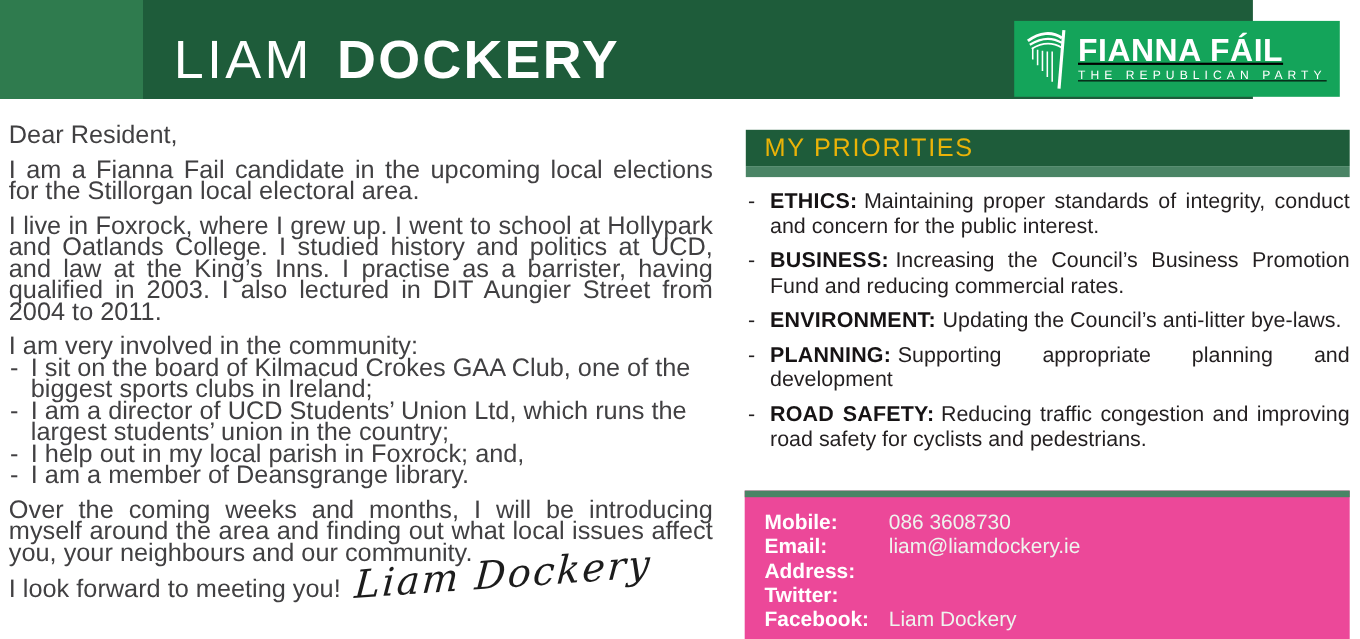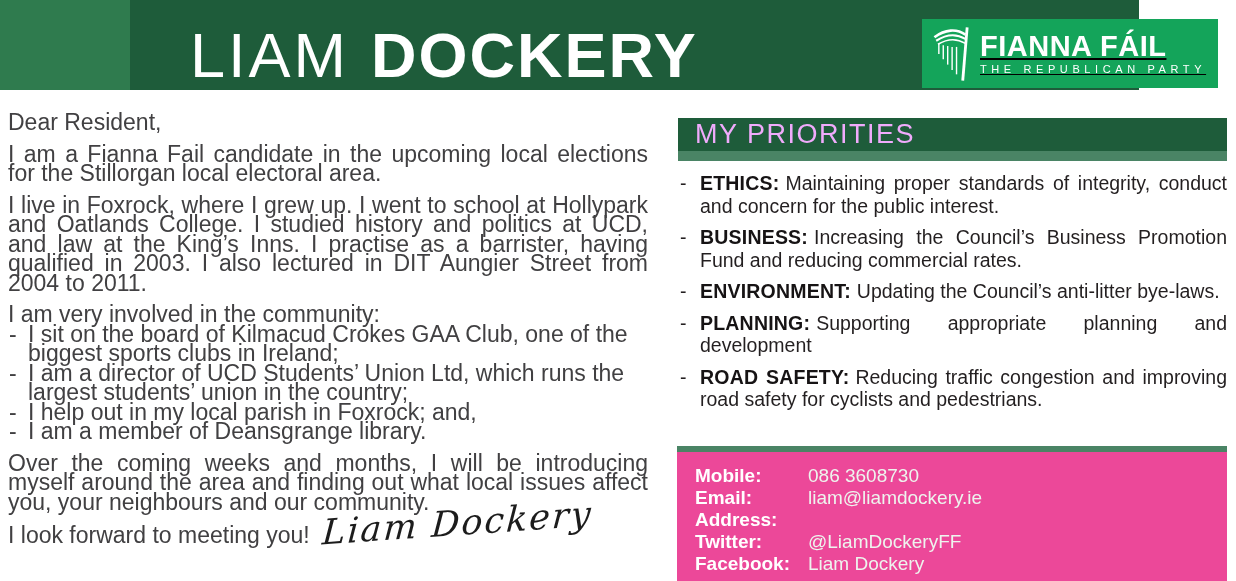--- a/index.html
+++ b/index.html
@@ -3,21 +3,21 @@
 <meta charset="utf-8">
 <style>
   html,body{margin:0;padding:0;background:#ffffff;}
   .page{position:relative;width:1236px;height:581px;background:#ffffff;overflow:hidden;
         font-family:"Liberation Sans",sans-serif;}
 
   
   .header-band{position:absolute;left:0;top:10;width:1139px;height:90px;background:#1e5c3a;}
   .header-square{position:absolute;left:0;top:10;width:130px;height:90px;background:#2f7b4e;}
   .header-title{position:absolute;left:158px;top:10px;height:90px;display:flex;align-items:center;
-                color:#ffffff;font-size:63px;white-space:nowrap;margin-left:32px;}
+                color:#ffffff;font-size:49px;white-space:nowrap;}
   .t-light{font-weight:300;letter-spacing:3px;}
   .t-bold{font-weight:700;letter-spacing:2px;margin-left:22px;}
 
   .logo{position:absolute;left:922px;top:19px;width:296px;height:69px;background:#14a45a;
         display:flex;align-items:center;padding:0;box-sizing:border-box;text-decoration:underline;}
   .logo-harp{margin-left:8px;flex:0 0 auto;}
   .logo-text{margin-left:4px;color:#ffffff;}
   .logo-name{font-weight:700;font-size:29px;letter-spacing:0.5px;line-height:30px;white-space:nowrap;}
   .logo-tag{font-size:11px;letter-spacing:4.6px;line-height:14px;white-space:nowrap;margin-top:1px;}
 
@@ -31,21 +31,21 @@
   .dash-list li{position:relative;padding-left:20px;}
   .dash-list li::before{content:"-";position:absolute;left:1px;top:0;}
   .signoff{margin-top:14px !important;}
   .signature{position:absolute;left:322px;top:503px;color:#1c1c1c;
              font-family:"DejaVu Serif",serif;font-style:italic;font-size:35px;
              transform:rotate(-4deg) skewX(-8deg);letter-spacing:2px;white-space:nowrap;}
 
   
   .prio-bar{position:absolute;left:678px;top:118px;width:549px;height:33px;background:#1e5c3a;
             display:flex;align-items:center;}
-  .prio-bar span{color:#f0abfc;font-size:27px;letter-spacing:1.5px;margin-left:17px;}
+  .prio-bar span{color:#eab308;font-size:23px;letter-spacing:1.5px;margin-left:17px;}
   .prio-strip{position:absolute;left:678px;top:151px;width:549px;height:10px;background:#4a8465;}
   .prio-list{position:absolute;left:678px;top:172px;width:549px;color:#231f20;
              font-size:19.5px;line-height:22.5px;}
   .prio-item{position:relative;padding-left:22px;text-align:justify;margin-bottom:9px;}
   .prio-item::before{content:"-";position:absolute;left:2px;top:0;}
   .prio-item .term{font-weight:700;color:#161314;margin-right:6px;letter-spacing:0.2px;}
 
   
   .contact{position:absolute;left:677px;top:446px;width:550px;height:154px;background:#ec4899;
            box-sizing:border-box;}
@@ -123,21 +123,20 @@
         </div>
       <div class="crow">
           <span class="clabel">Email:</span>
           <span class="cvalue">liam@liamdockery.ie</span>
         </div>
       <div class="crow">
           <span class="clabel">Address:</span>
         </div>
       <div class="crow">
           <span class="clabel">Twitter:</span>
-          <span class="cvalue">@LiamDockeryFF</span>
         </div>
       <div class="crow">
           <span class="clabel">Facebook:</span>
           <span class="cvalue">Liam Dockery</span>
         </div>
     </div>
   </div>
 
 </div>
 

